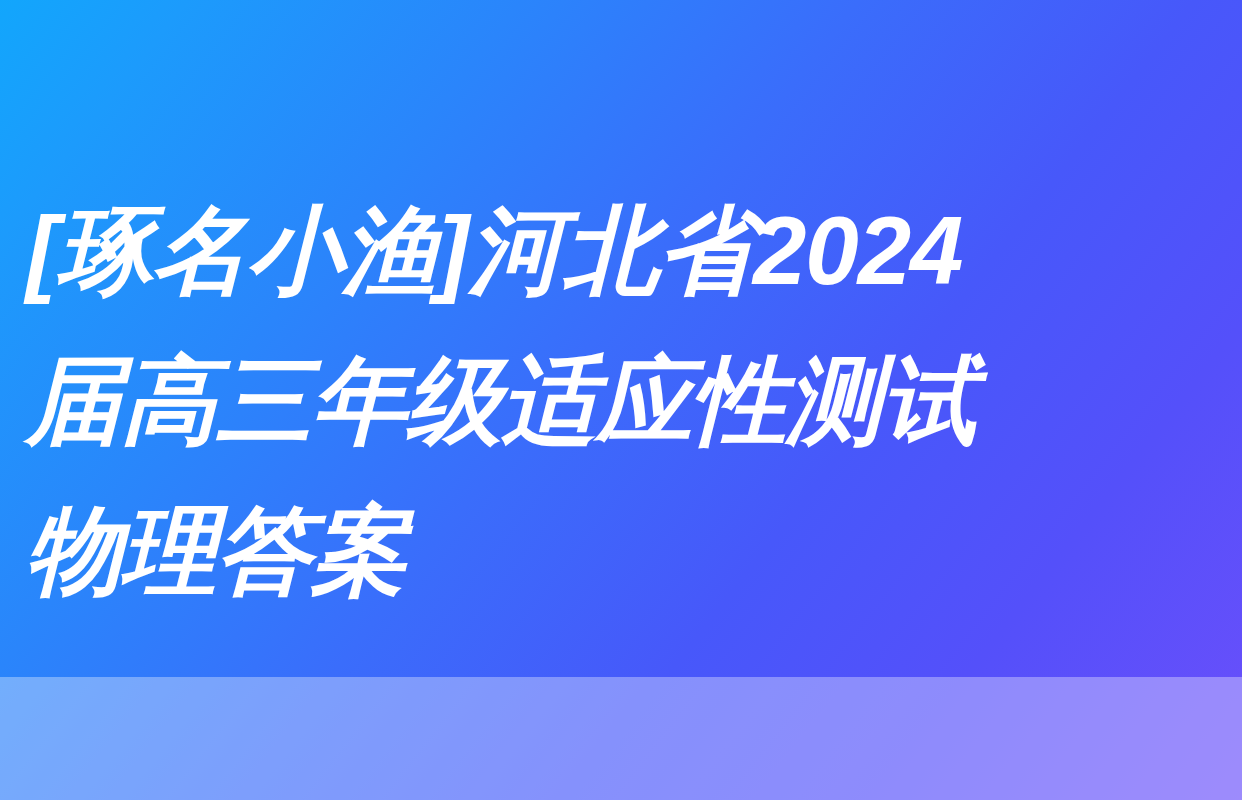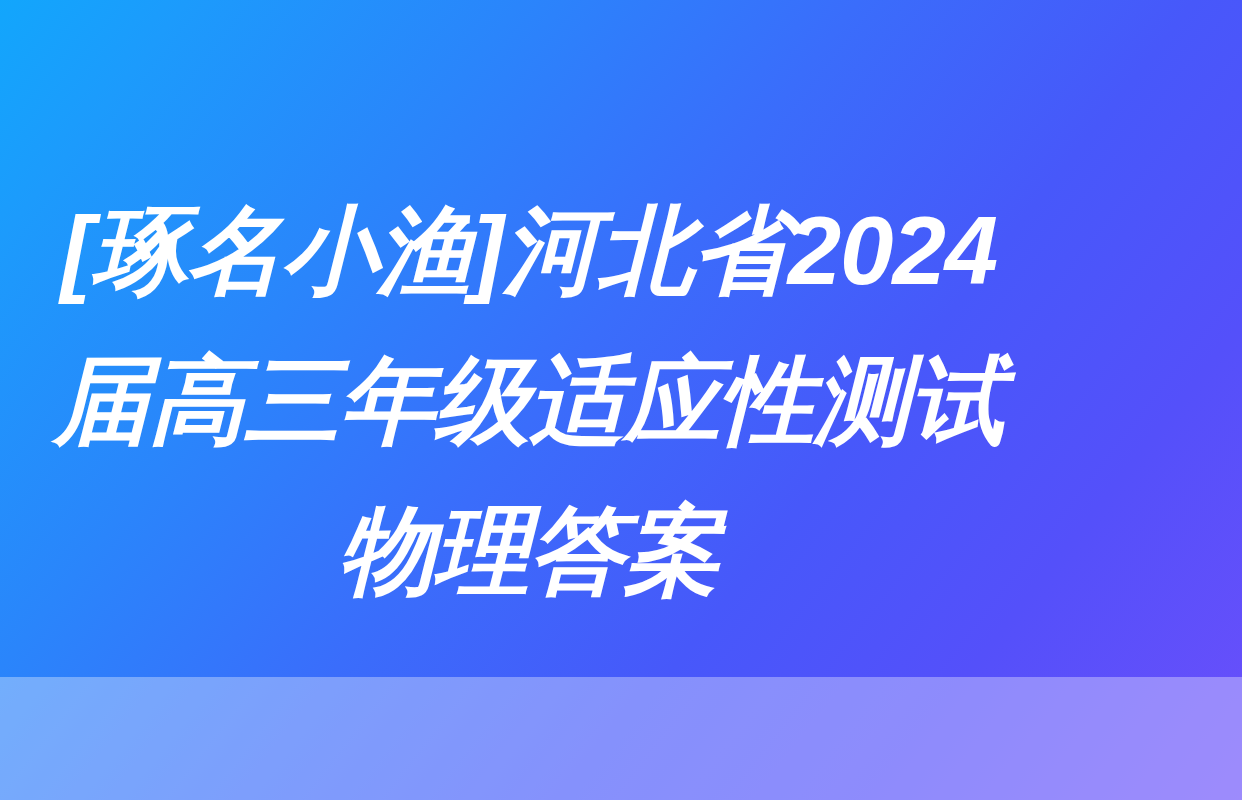--- a/index.html
+++ b/index.html
@@ -39,21 +39,20 @@
     box-sizing: border-box;
     padding: 0 26px;
     margin: 0;
     color: #ffffff;
     font-family: "Liberation Sans", "DejaVu Sans", sans-serif;
     font-size: 96px;
     line-height: 150px;
     font-weight: 700;
     font-style: italic;
     letter-spacing: -1px;
-    text-align: center;
     white-space: normal;
     word-break: break-all;
     -webkit-font-smoothing: antialiased;
   }
 
   
   #bottom-band {
     position: absolute;
     left: 0;
     top: 677px;

